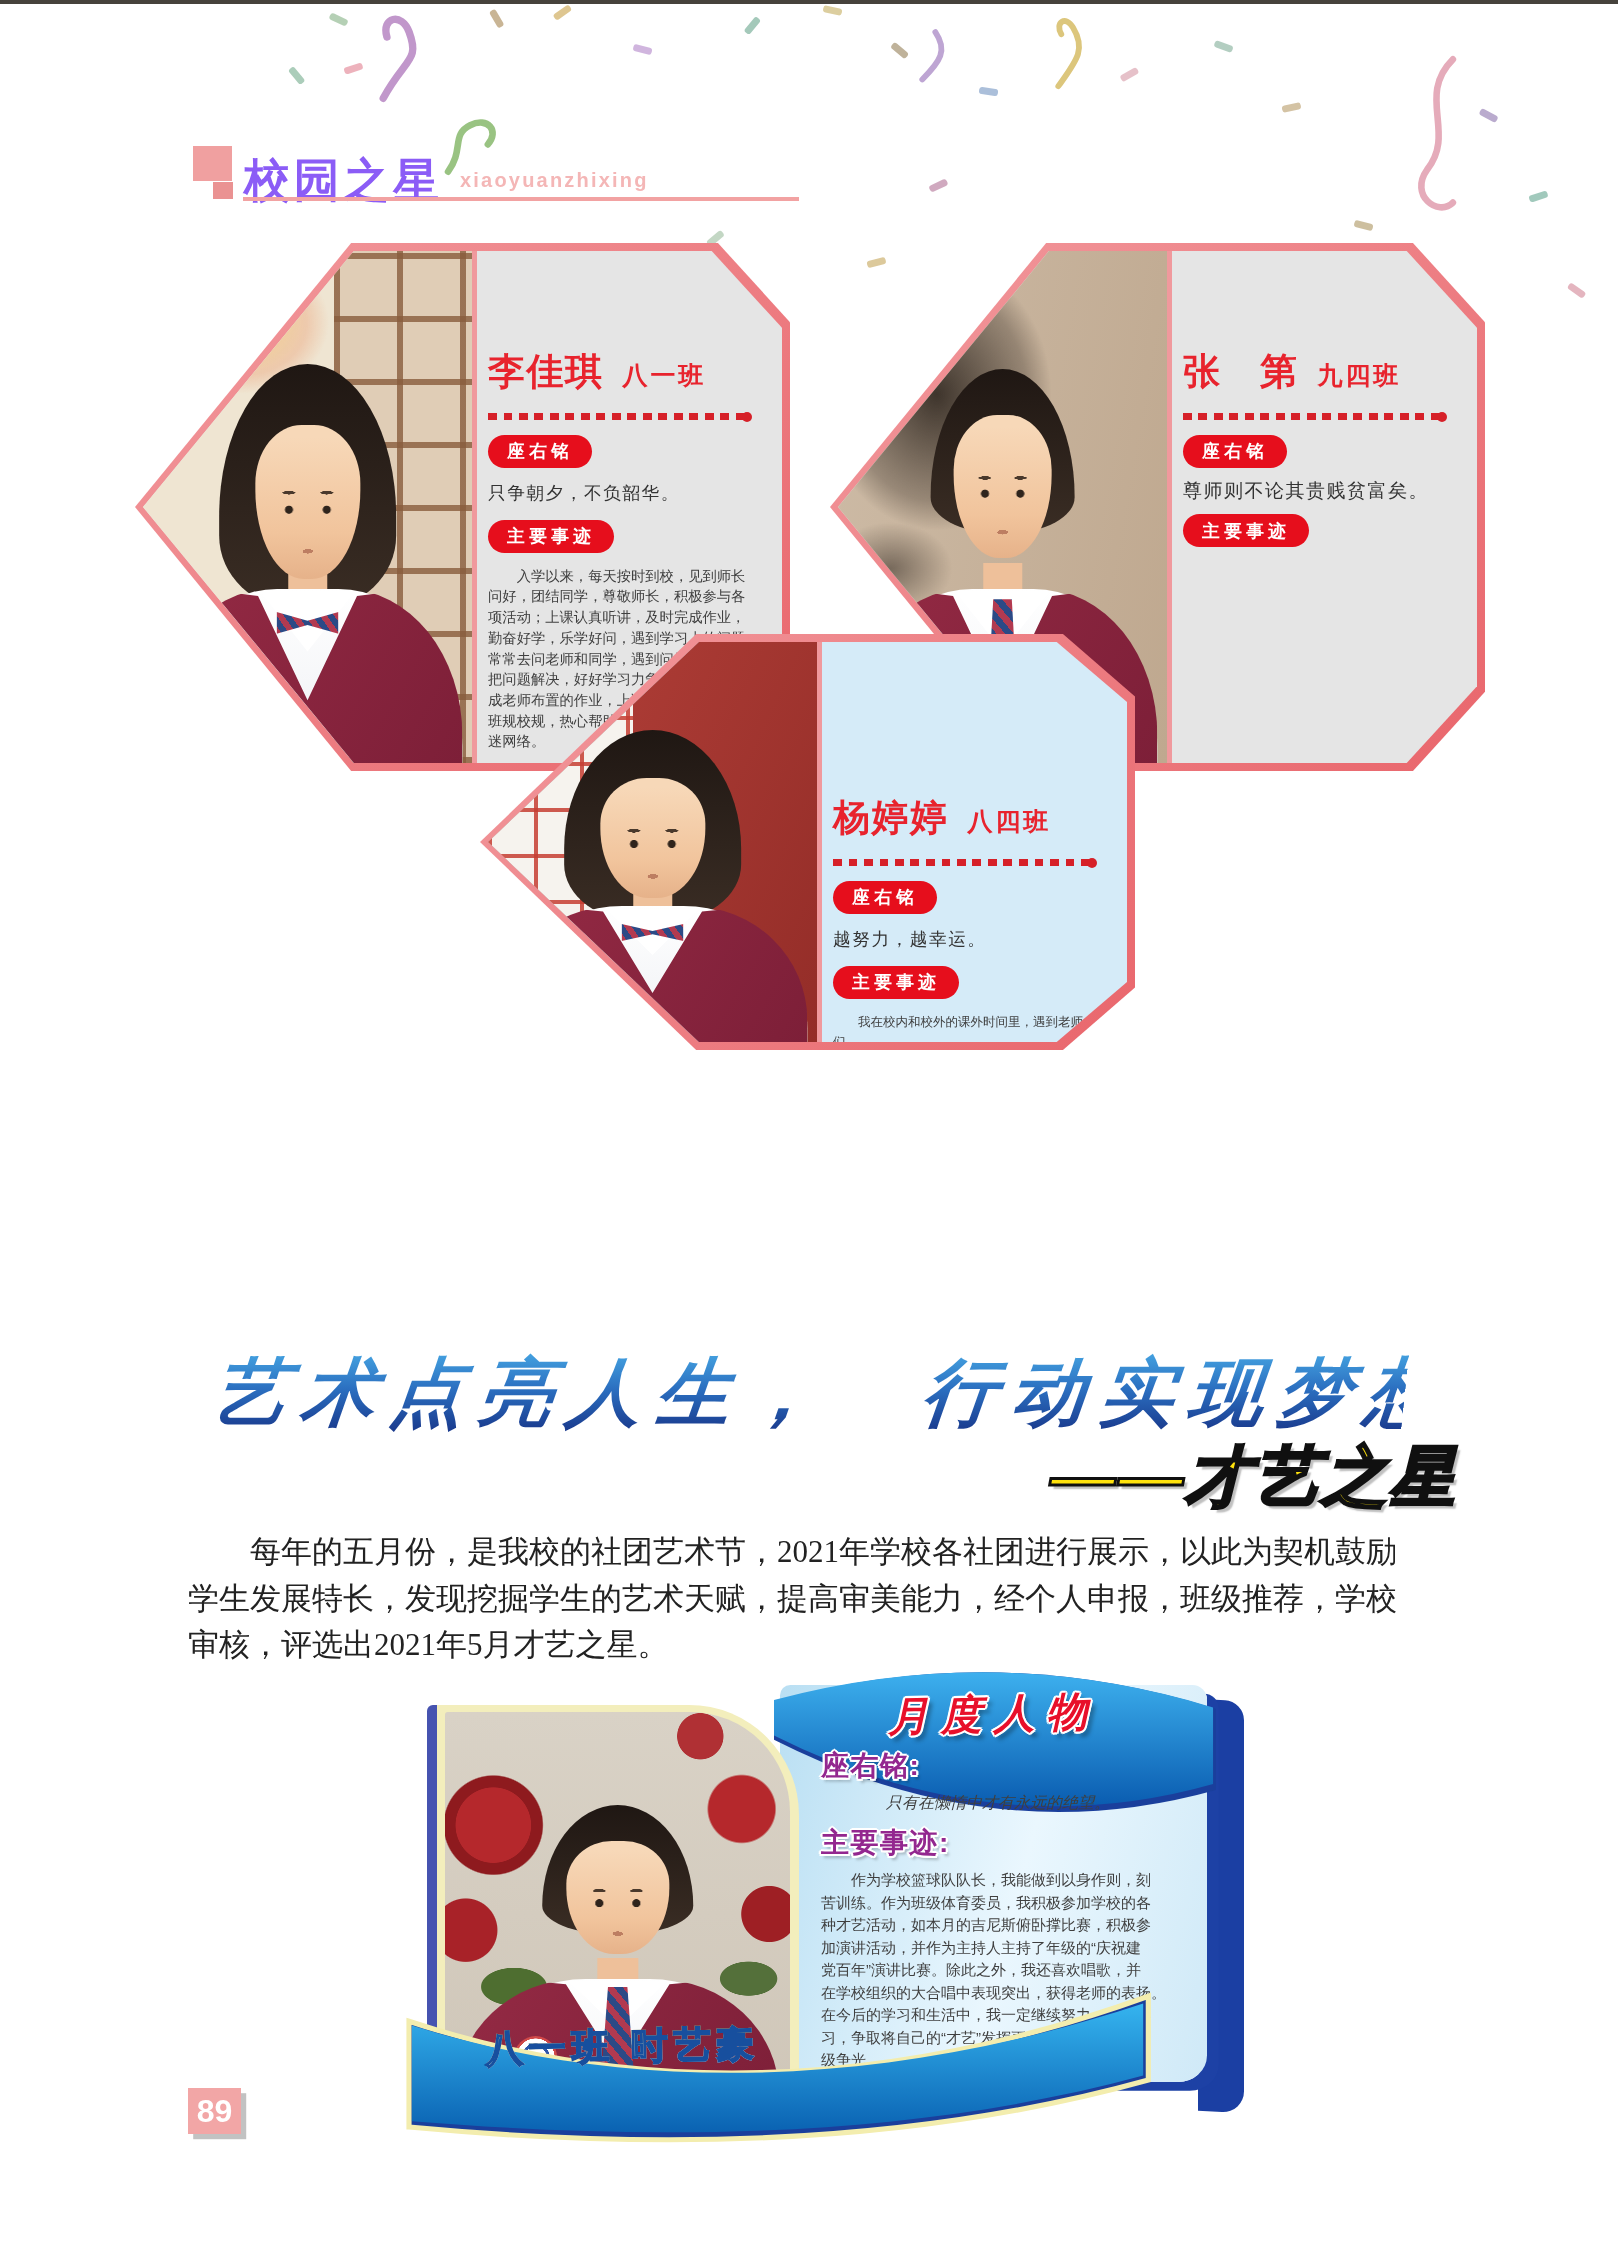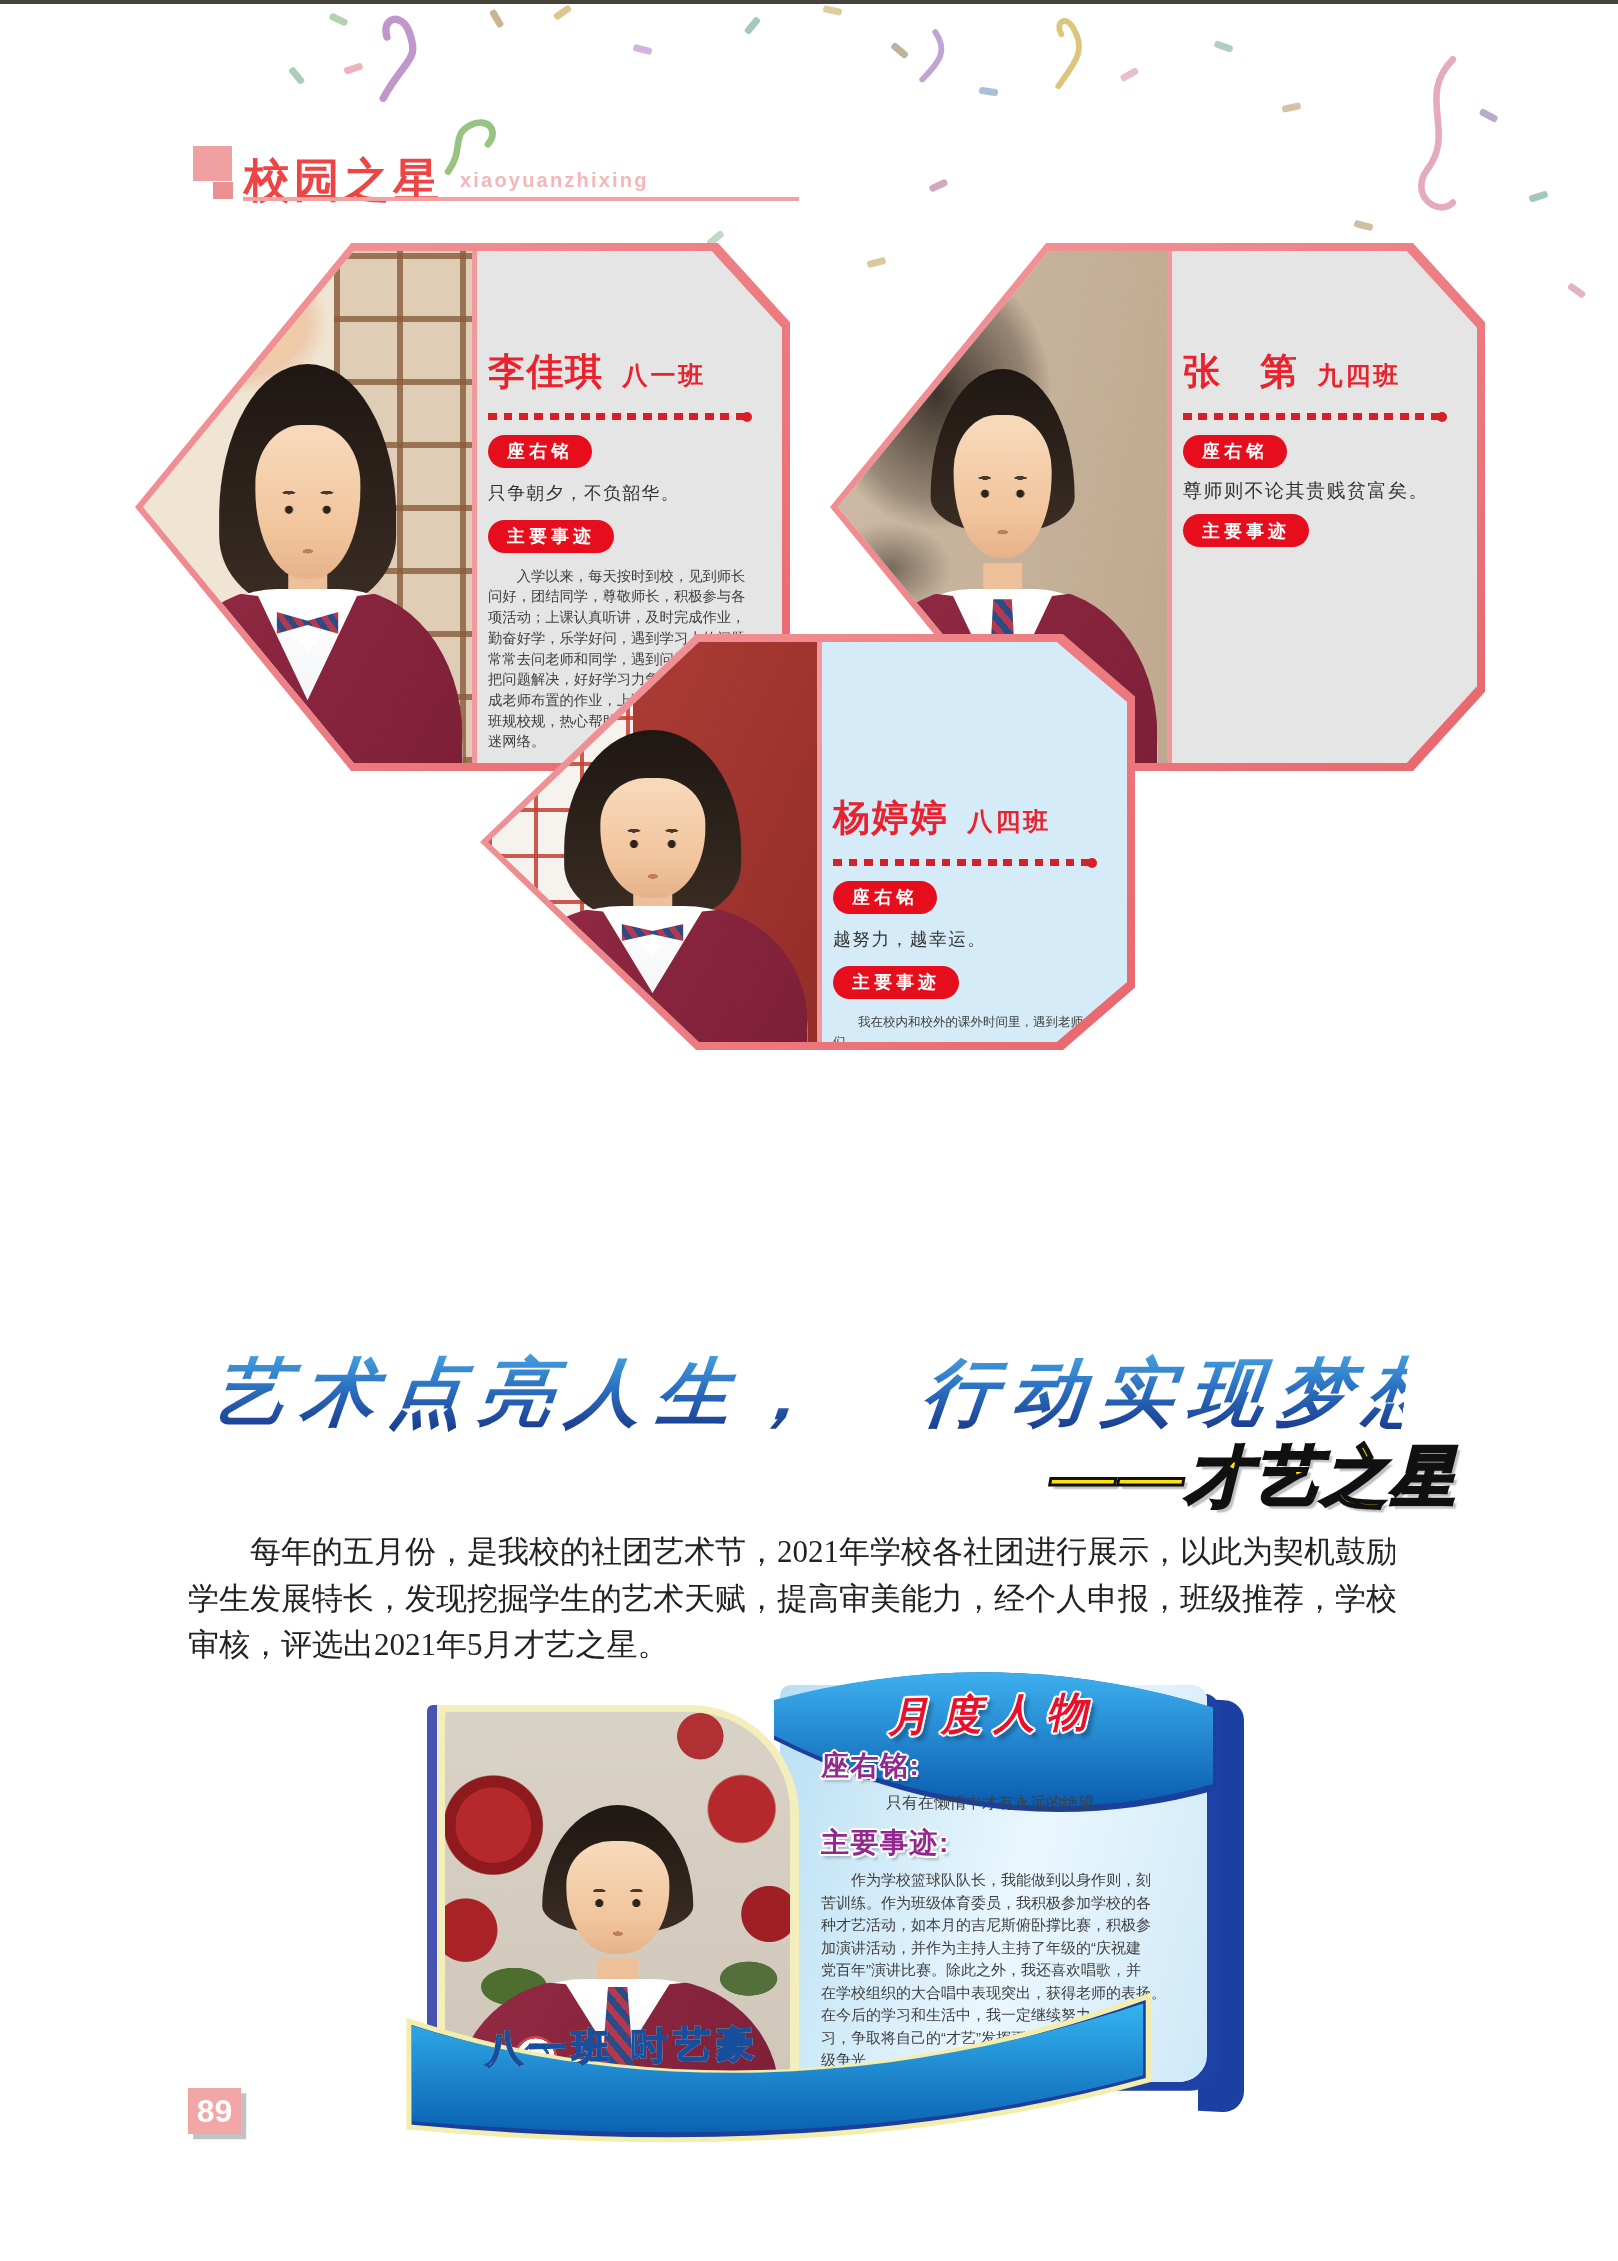--- a/index.html
+++ b/index.html
@@ -7,21 +7,21 @@
         outline:0.7px solid #cfcfcf;font-family:"Liberation Sans",sans-serif;}
   .topedge{position:absolute;left:0;top:0;width:100%;height:4.4px;background:#46423c;}
 
   
   .cf{position:absolute;width:19px;height:7.4px;border-radius:2.9px;opacity:.85;}
   .curl{position:absolute;overflow:visible;opacity:.9;}
 
   
   .logo-sq1{position:absolute;left:193px;top:146px;width:39px;height:35px;background:#f0a0a0;}
   .logo-sq2{position:absolute;left:213px;top:182px;width:20px;height:17px;background:#ea9292;}
-  .h-title{position:absolute;left:244px;top:150px;font-size:46px;font-weight:900;color:#ef4444;letter-spacing:3.7px;}
+  .h-title{position:absolute;left:244px;top:150px;font-size:46px;font-weight:900;color:#8b5cf6;letter-spacing:3.7px;}
   .h-pinyin{position:absolute;left:460px;top:169px;font-size:20px;font-weight:bold;color:#f4b6b6;letter-spacing:2.2px;}
   .h-underline{position:absolute;left:243px;top:197px;width:556px;height:3.7px;background:#f2a2a2;}
 
   
   .hexcard{position:absolute;width:655px;height:528px;
       --hx:polygon(0% 50%,33% 0%,89% 0%,100% 15%,100% 85%,89% 100%,33% 100%);}
   .c1{left:135px;top:243px;}
   .c2{left:830px;top:243px;}
   .c3{left:480px;top:634px;height:416px;}
   .hex-border{position:absolute;inset:0;background:linear-gradient(135deg,#f29a9e,#e9666c);clip-path:var(--hx);}
@@ -122,21 +122,21 @@
       background:linear-gradient(105deg,#b9dff3 0%,#eaf7fe 55%,#cfe9f7 100%);
       border-radius:10.3px 14.7px 29px 66px/10.3px 14.7px 26.5px 41px;
       box-shadow:11.8px 8.8px 0 #1d41a5;}
   .m-band{position:absolute;left:-5.9px;top:-10.3px;width:442px;height:140px;overflow:visible;}
   .m-title{position:absolute;left:0;top:1.5px;width:100%;text-align:center;z-index:3;
       font-size:41px;font-weight:900;font-style:italic;color:#e8102a;letter-spacing:11.8px;transform:rotate(-1.5deg);
       text-shadow:-2.2px 0 0 #fff,2.2px 0 0 #fff,0 -2.2px 0 #fff,0 2.2px 0 #fff,-1.5px -1.5px 0 #fff,1.5px 1.5px 0 #fff,-1.5px 1.5px 0 #fff,1.5px -1.5px 0 #fff,4.4px 5.2px 4.4px rgba(0,0,0,.35);}
   .m-content{position:absolute;left:41px;right:32px;top:0;bottom:0;padding-top:62px;z-index:2;}
   .m-label{display:inline-block;font-size:28px;font-weight:900;color:#93278f;letter-spacing:1.5px;
       text-shadow:-2.2px 0 0 #fff,2.2px 0 0 #fff,0 -2.2px 0 #fff,0 2.2px 0 #fff,-1.5px -1.5px 0 #fff,1.5px 1.5px 0 #fff,-1.5px 1.5px 0 #fff,1.5px -1.5px 0 #fff,2.9px 3.7px 2.9px rgba(0,0,0,.25);}
-  .m-motto{font-size:16px;color:#3f3f3f;text-align:center;margin:7.4px 0 10.3px;}
+  .m-motto{font-size:16px;color:#3f3f3f;text-align:center;margin:7.4px 0 10.3px;font-style:italic;}
   .m-deeds{margin-top:7.4px;font-size:15px;line-height:1.5;color:#3f3f3f;white-space:pre-line;}
 
   .m-photoframe{position:absolute;left:14.7px;top:26.5px;width:372px;height:419px;background:#f3eebc;
       border-left:10.3px solid #4653b0;border-radius:5.9px 110px 5.9px 5.9px;padding:7.4px 8.8px;box-sizing:border-box;}
   .mphoto{position:relative;width:100%;height:100%;border-radius:2.9px 100px 2.9px 2.9px;overflow:hidden;}
 
   .m-ribbon{position:absolute;left:-2.9px;top:305px;width:743px;height:158px;overflow:visible;z-index:5;}
   .m-banner{position:absolute;left:74px;top:344px;z-index:6;font-size:37px;font-weight:900;letter-spacing:5.9px;
       background:linear-gradient(180deg,#ffd714 0%,#fff8c0 45%,#ffffff 100%);
       -webkit-background-clip:text;background-clip:text;color:transparent;

